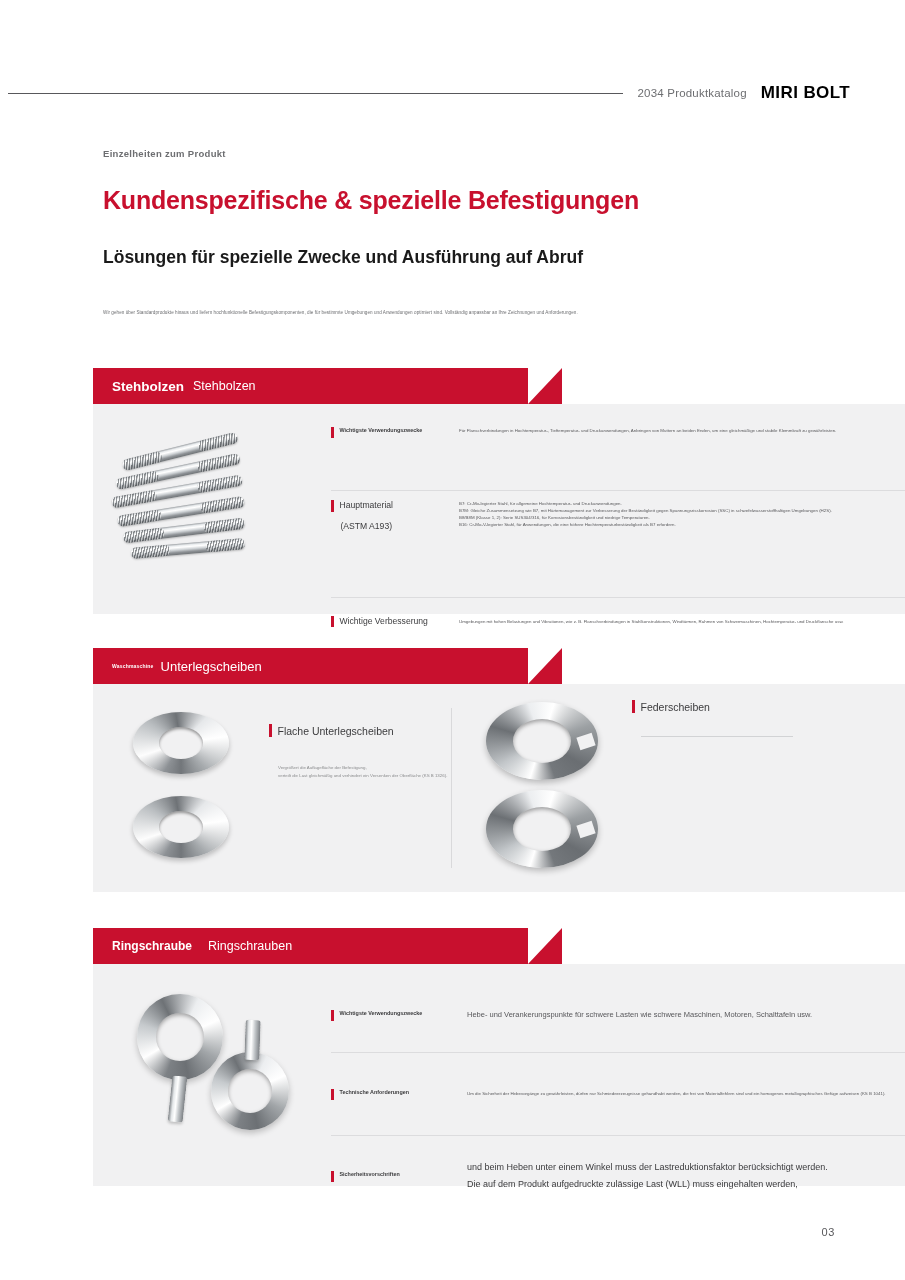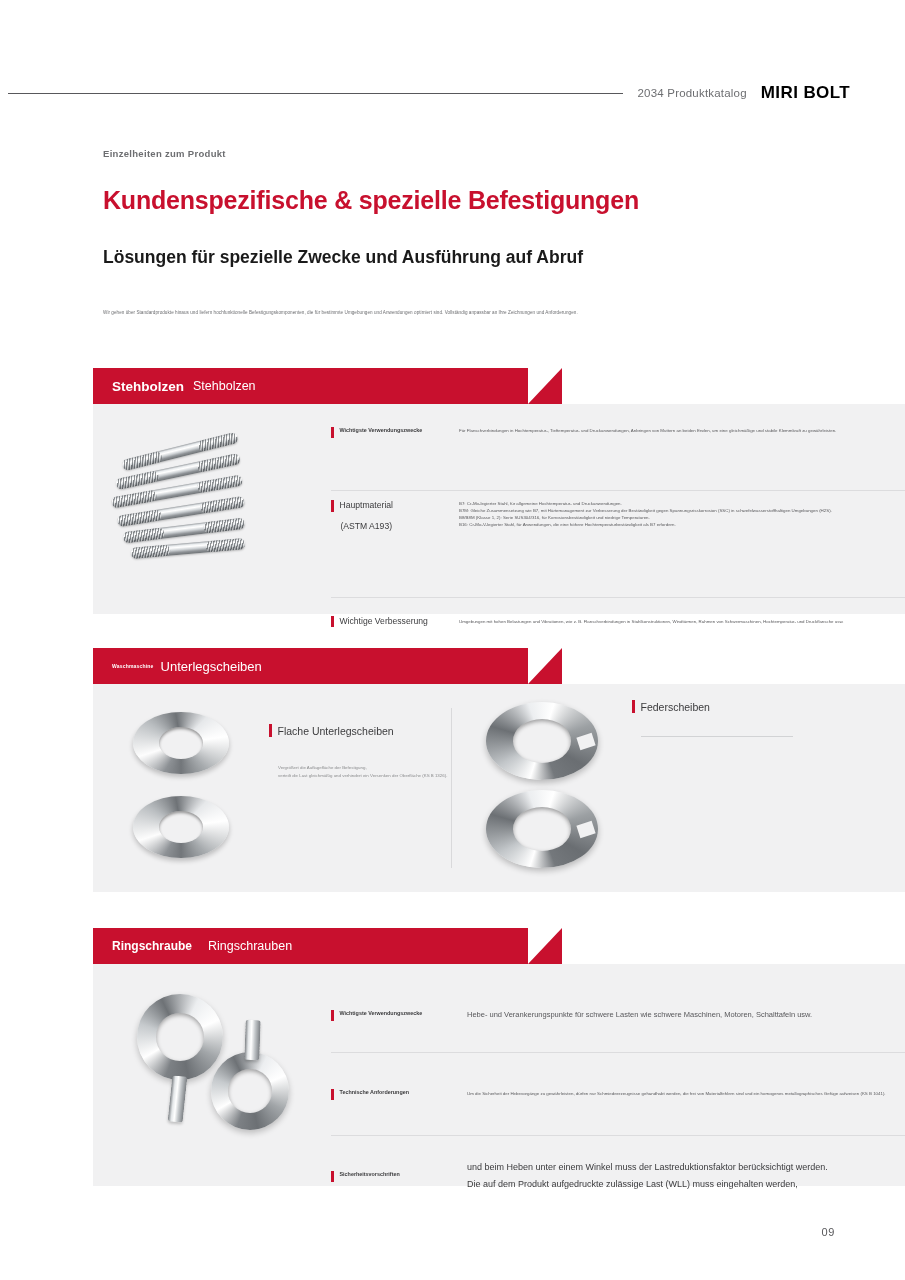--- a/index.html
+++ b/index.html
@@ -469,13 +469,13 @@
         <span class="spec-value fs-mid" style="padding-left:18px; color:#3b3b3d; line-height:1.9;">
           <p>und beim Heben unter einem Winkel muss der Lastreduktionsfaktor berücksichtigt werden.</p>
           <p>Die auf dem Produkt aufgedruckte zulässige Last (WLL) muss eingehalten werden,</p>
         </span>
       </div>
 
     </div>
   </div>
 </div>
 
-<div class="page-number">09</div>
+<div class="page-number">03</div>
 
 </body></html>

